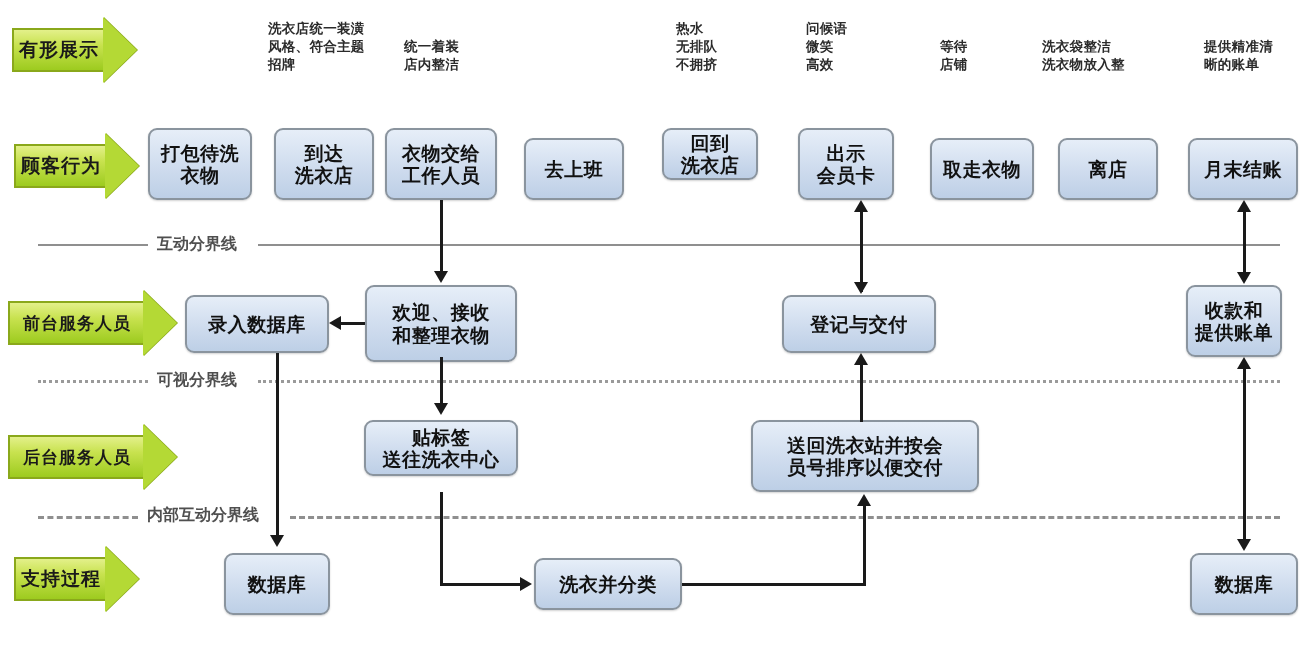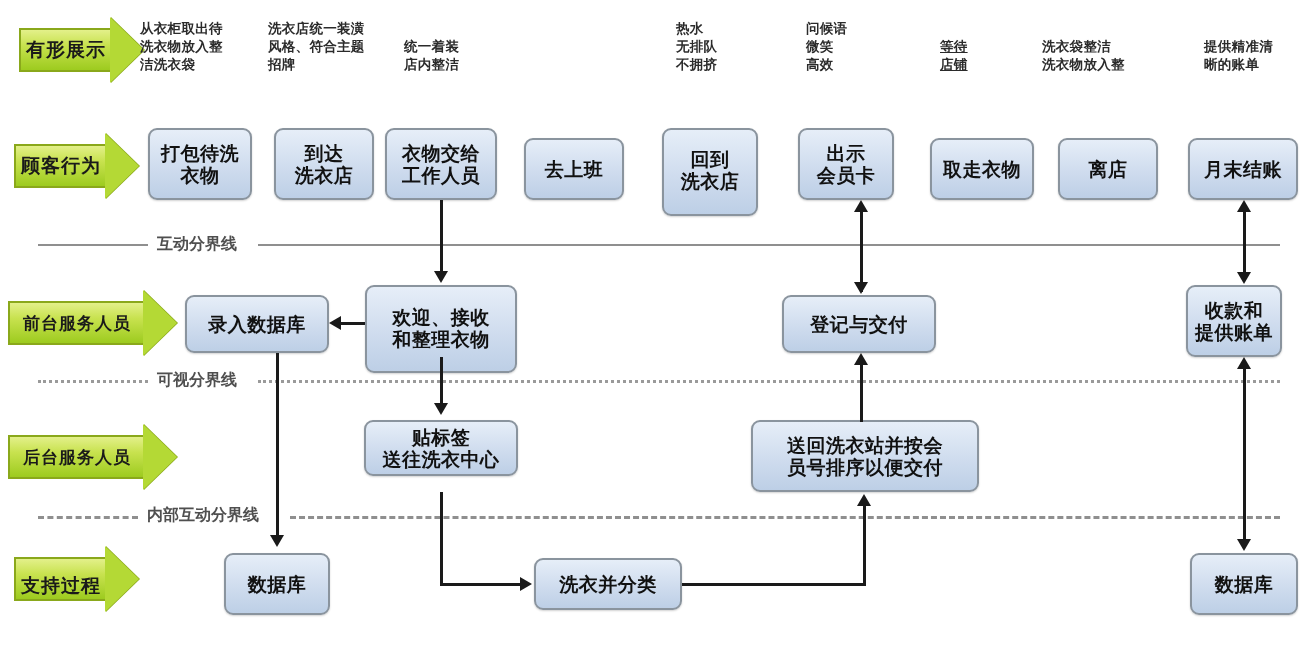--- a/index.html
+++ b/index.html
@@ -91,21 +91,21 @@
   .ah-down{border-left:7px solid transparent;border-right:7px solid transparent;border-top:12px solid #1a1a1a;}
   .ah-up{border-left:7px solid transparent;border-right:7px solid transparent;border-bottom:12px solid #1a1a1a;}
   .ah-left{border-top:7px solid transparent;border-bottom:7px solid transparent;border-right:12px solid #1a1a1a;}
   .ah-right{border-top:7px solid transparent;border-bottom:7px solid transparent;border-left:12px solid #1a1a1a;}
 </style>
 </head>
 <body>
 
 <div id="canvas">
 
-  <div class="grn-arrow" style="left:19px;top:17px;font-family:Liberation Mono, monospace;">
+  <div class="grn-arrow" style="left:12px;top:17px;font-family:Liberation Mono, monospace;">
     <div class="body" style="width:92px;">
       <span class="glabel">有形展示</span>
     </div>
     <div class="head"></div>
   </div>
 
   <div class="grn-arrow" style="left:14px;top:133px;">
     <div class="body" style="width:92px;">
       <span class="glabel">顾客行为</span>
     </div>
@@ -120,68 +120,65 @@
   </div>
 
   <div class="grn-arrow" style="left:8px;top:424px;">
     <div class="body" style="width:136px;">
       <span class="glabel" style="font-size:17px;">后台服务人员</span>
     </div>
     <div class="head"></div>
   </div>
 
   <div class="grn-arrow" style="left:14px;top:546px;">
-    <div class="body" style="width:92px;align-items:flex-end;">
+    <div class="body" style="width:92px;">
       <span class="glabel">支持过程</span>
     </div>
     <div class="head"></div>
   </div>
 
-  <div class="evi" style="left:140px;top:20px;width:125px;">从衣柜取出待
-洗衣物放入整
-洁洗衣袋</div>
   <div class="evi" style="left:268px;top:20px;width:135px;">洗衣店统一装潢
 风格、符合主题
 招牌</div>
   <div class="evi" style="left:404px;top:38px;width:95px;">统一着装
 店内整洁</div>
   <div class="evi" style="left:676px;top:20px;width:90px;">热水
 无排队
 不拥挤</div>
   <div class="evi" style="left:806px;top:20px;width:90px;">问候语
 微笑
 高效</div>
-  <div class="evi" style="left:940px;top:38px;width:70px;text-decoration:underline;">等待
+  <div class="evi" style="left:940px;top:38px;width:70px;">等待
 店铺</div>
   <div class="evi" style="left:1042px;top:38px;width:120px;">洗衣袋整洁
 洗衣物放入整</div>
   <div class="evi" style="left:1204px;top:38px;width:95px;">提供精准清
 晰的账单</div>
 
   <div class="box" style="left:148px;top:128px;width:104px;height:72px;white-space:pre-line;">打包待洗
 衣物</div>
   <div class="box" style="left:274px;top:128px;width:100px;height:72px;white-space:pre-line;">到达
 洗衣店</div>
   <div class="box" style="left:385px;top:128px;width:112px;height:72px;white-space:pre-line;">衣物交给
 工作人员</div>
   <div class="box" style="left:524px;top:138px;width:100px;height:62px;white-space:pre-line;">去上班</div>
-  <div class="box" style="left:662px;top:128px;width:96px;height:88px;white-space:pre-line;font-family:Liberation Mono, monospace;">回到
+  <div class="box" style="left:662px;top:128px;width:96px;height:52px;white-space:pre-line;">回到
 洗衣店</div>
   <div class="box" style="left:798px;top:128px;width:96px;height:72px;white-space:pre-line;">出示
 会员卡</div>
   <div class="box" style="left:930px;top:138px;width:104px;height:62px;white-space:pre-line;">取走衣物</div>
   <div class="box" style="left:1058px;top:138px;width:100px;height:62px;white-space:pre-line;">离店</div>
   <div class="box" style="left:1188px;top:138px;width:110px;height:62px;white-space:pre-line;">月末结账</div>
 
   <div class="divline solidline" style="left:38px;top:244px;width:110px;"></div>
   <div class="divlabel" style="left:150px;top:234px;">互动分界线</div>
   <div class="divline solidline" style="left:258px;top:244px;width:1022px;"></div>
 
   <div class="box" style="left:185px;top:295px;width:144px;height:58px;white-space:pre-line;">录入数据库</div>
-  <div class="box" style="left:365px;top:285px;width:152px;height:88px;white-space:pre-line;font-family:Liberation Serif, serif;">欢迎、接收
+  <div class="box" style="left:365px;top:285px;width:152px;height:77px;white-space:pre-line;">欢迎、接收
 和整理衣物</div>
   <div class="box" style="left:782px;top:295px;width:154px;height:58px;white-space:pre-line;">登记与交付</div>
   <div class="box" style="left:1186px;top:285px;width:96px;height:72px;white-space:pre-line;">收款和
 提供账单</div>
 
   <div class="divline dottedline" style="left:38px;top:380px;width:110px;"></div>
   <div class="divlabel" style="left:150px;top:370px;">可视分界线</div>
   <div class="divline dottedline" style="left:258px;top:380px;width:1022px;"></div>
 
   <div class="box" style="left:364px;top:420px;width:154px;height:56px;white-space:pre-line;">贴标签

